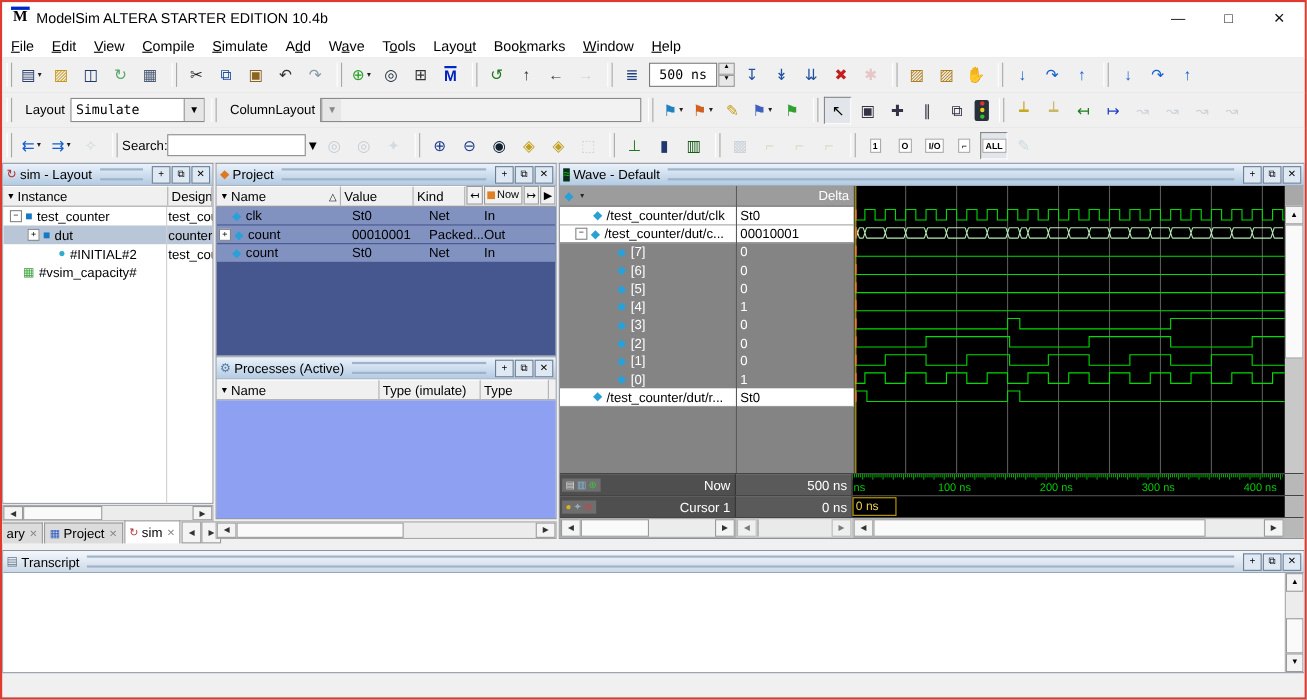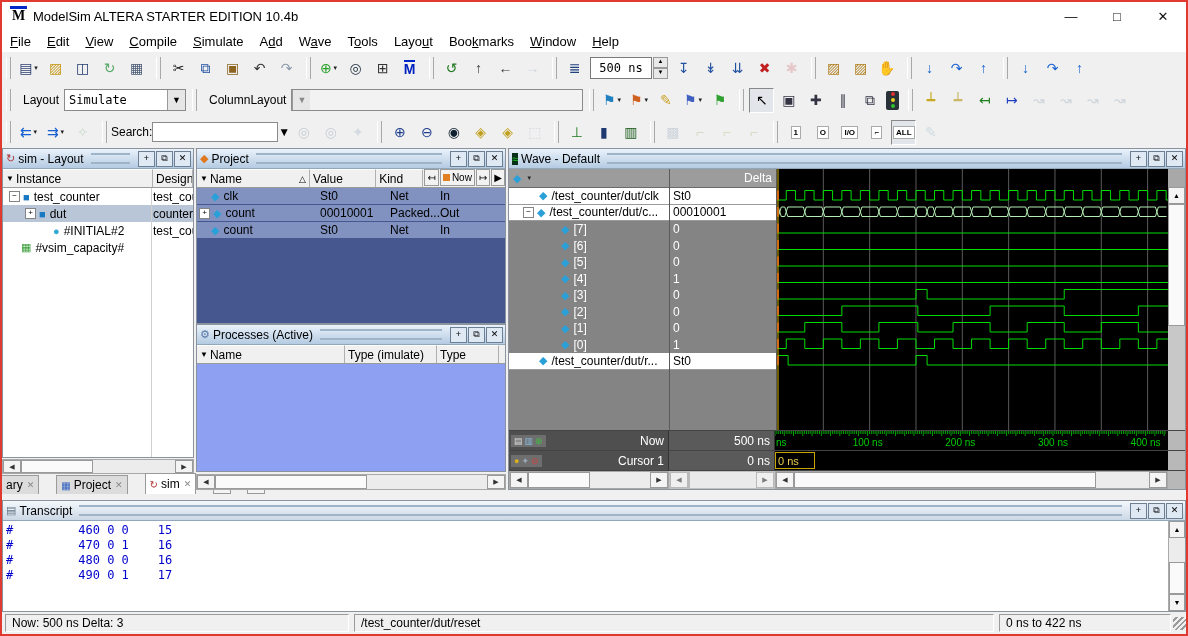--- a/index.html
+++ b/index.html
@@ -507,21 +507,21 @@
           <span class="design"></span>
         </div>
       </div>
     </div>
   <div id="left-hscroll" class="abs hscroll" style="left:0;top:457px;width:192px;height:15px;">
       <span class="sbtn">◀</span>
       <span class="sthumb" style="width: 70px;"></span>
       <span class="strack"></span>
       <span class="sbtn">▶</span>
     </div>
-  <div id="tabbar" class="abs" style="left:0;top:472px;width:192px;height:20px;gap:16px;">
+  <div id="tabbar" class="abs" style="left:0;top:472px;width:192px;height:20px;">
       <div class="tab" style="border-left: none;">
         <span>ary</span>
         <span class="tabx">✕</span>
       </div>
       <div class="tab">
         <span class="tabico" style="color: rgb(48, 96, 192);">▦</span>
         <span>Project</span>
         <span class="tabx">✕</span>
       </div>
       <div class="tab active">
@@ -1030,32 +1030,22 @@
         <span class="picon" style="color: rgb(102, 119, 136);">▤</span>
         <span class="ptitle">Transcript</span>
         <span class="pgrip"></span>
         <span class="pbtns">
           <span class="pbtn">+</span>
           <span class="pbtn">⧉</span>
           <span class="pbtn">✕</span>
         </span>
       </div>
       <div id="trans-body">
-        <div id="trans-text">#         460 0 0    15
-#         470 0 1    16
-#         480 0 0    16
-#         490 0 1    17</div>
         <div id="trans-vscroll">
           <span class="vsbtn">▲</span>
           <span class="strack"></span>
           <span class="vthumb" style="height: 30px;"></span>
           <span class="vsbtn">▼</span>
         </div>
       </div>
     </div>
 
-  <div id="statusbar" class="abs">
-    <div class="sbox" style="width:344px;margin-left:3px;">Now: 500 ns  Delta: 3</div>
-    <div class="sbox" style="flex:1;margin-left:5px;">/test_counter/dut/reset</div>
-    <div class="sbox" style="width:172px;margin-left:5px;">0 ns to 422 ns</div>
-    <div id="resizegrip"></div>
-  </div>
 </div>
 
 </body></html>

